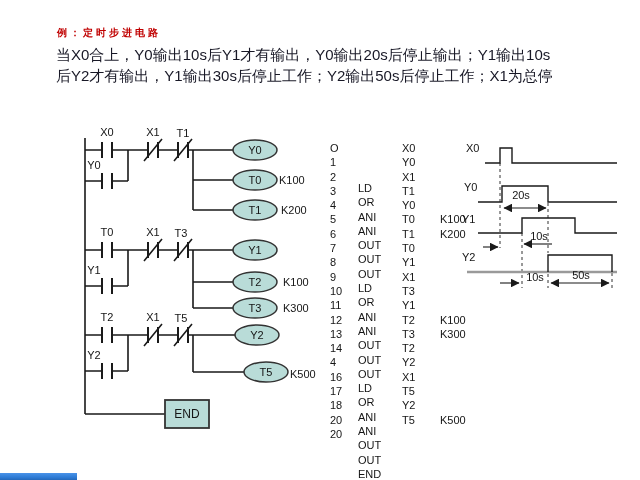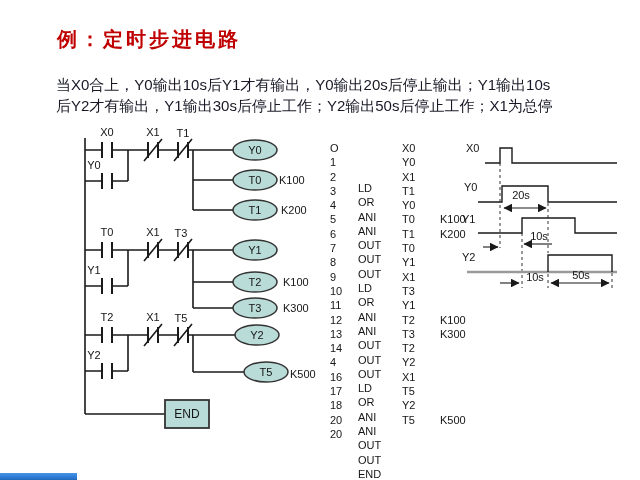--- a/index.html
+++ b/index.html
@@ -1,20 +1,20 @@
 <!DOCTYPE html>
 <html><head>
 <meta charset="utf-8">
 <style>
   html,body{margin:0;padding:0;background:#888;}
   #slide{position:relative;width:640px;height:480px;background:#ffffff;overflow:hidden;
          font-family:"Liberation Sans","DejaVu Sans",sans-serif;}
-  #title{position:absolute;left:57px;top:26px;font-size:20px;font-weight:bold;
+  #title{position:absolute;left:57px;top:26px;font-size:10px;font-weight:bold;
          letter-spacing:3px;color:#c00000;}
-  #desc{position:absolute;left:56px;top:74px;width:566px;font-size:15px;line-height:21px;
+  #desc{position:absolute;left:56px;top:44px;width:566px;font-size:15px;line-height:21px;
         color:#181826;font-weight:500;}
   .lad-svg{position:absolute;left:70px;top:118px;}
   .tim-svg{position:absolute;left:455px;top:128px;}
   #il{position:absolute;left:330px;top:141px;width:140px;font-size:11px;color:#151515;}
   .il-row{display:flex;height:14.3px;line-height:14.3px;}
   .il-num{width:28px;}
   .il-op{width:44px;margin-top:40px;}
   .il-operand{width:38px;}
   .il-k{flex:1;}
   #bluebar{position:absolute;left:0;bottom:0;width:77px;height:7px;

